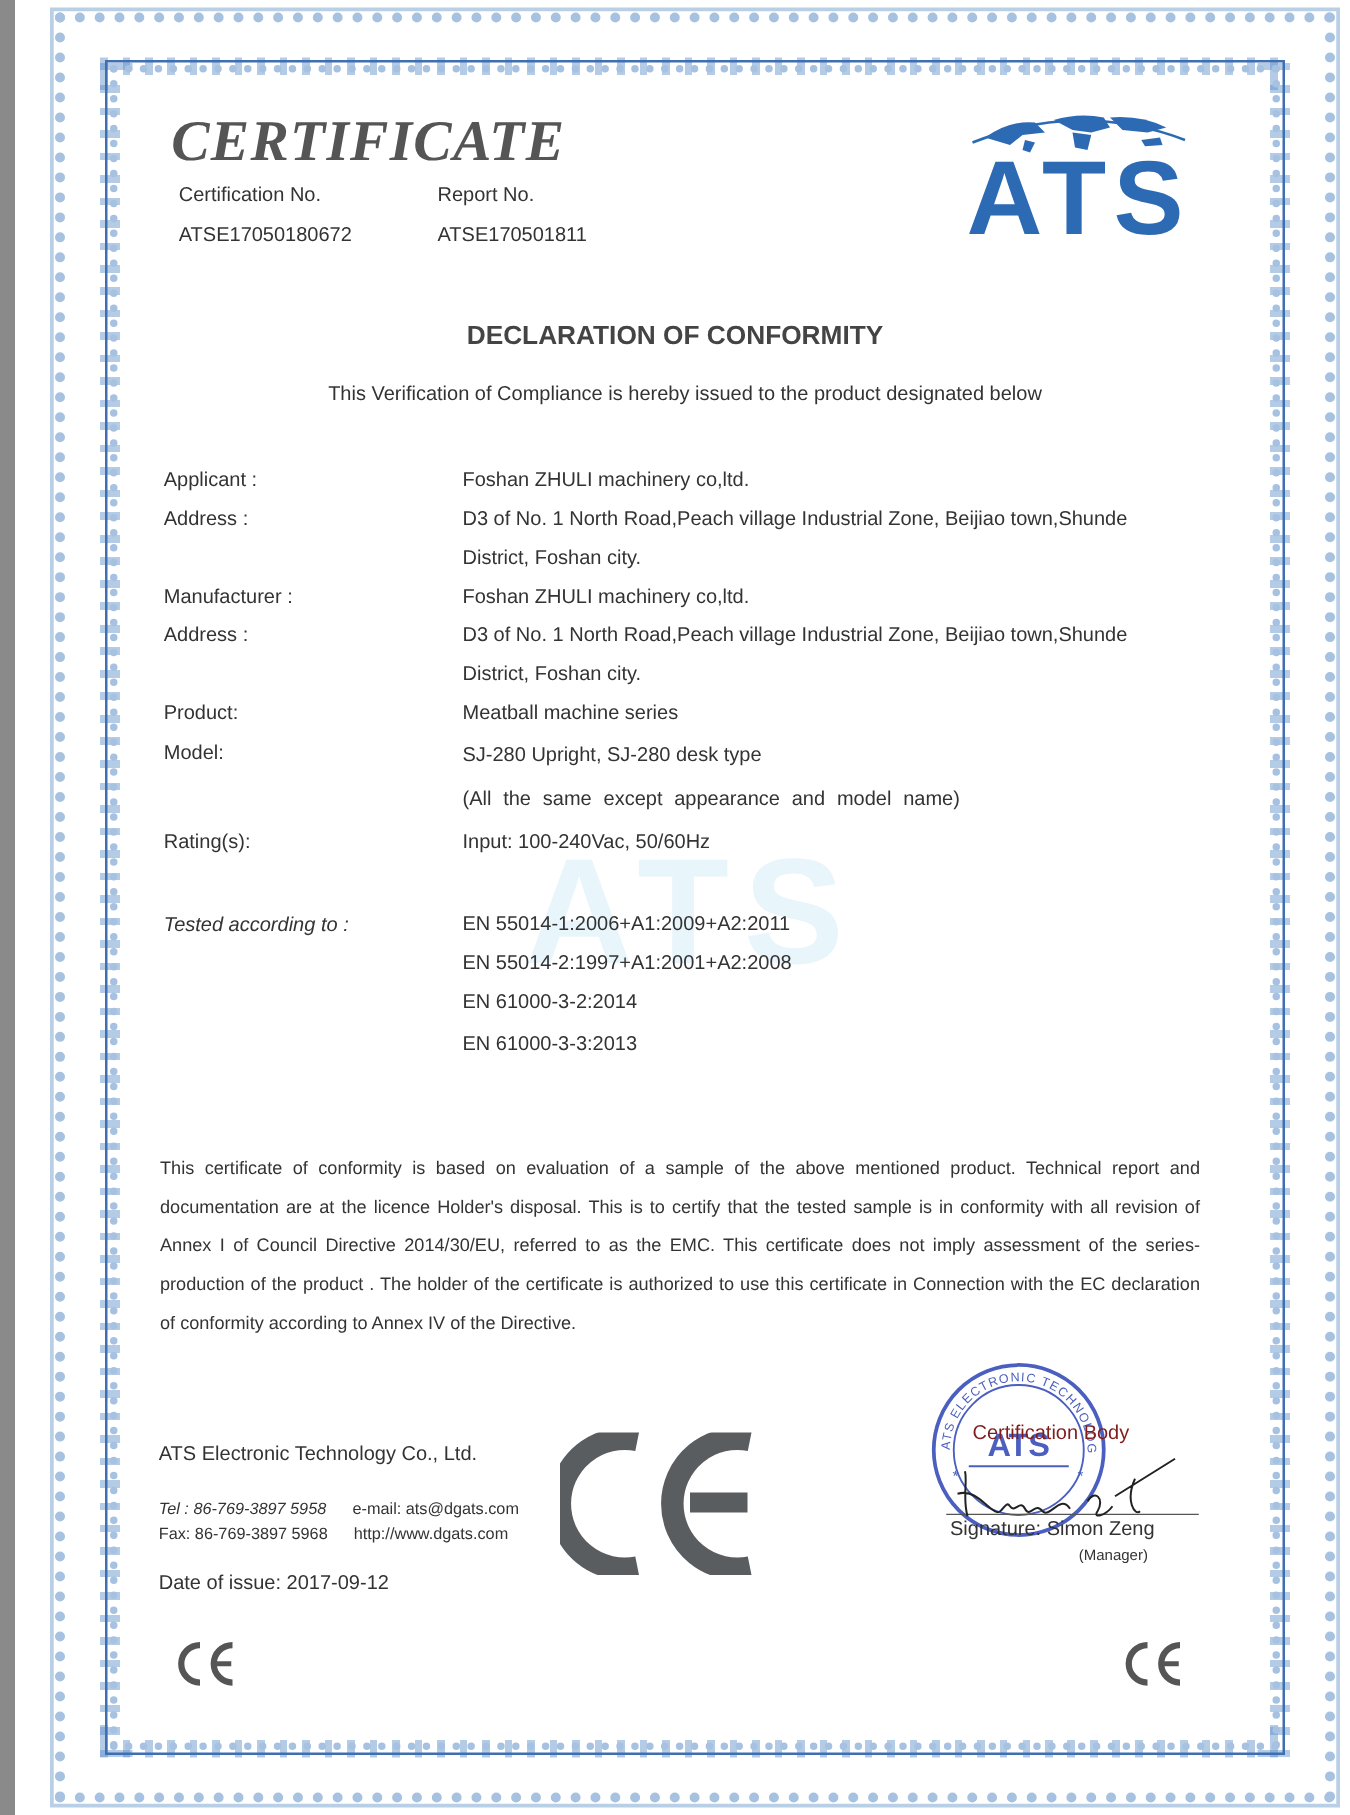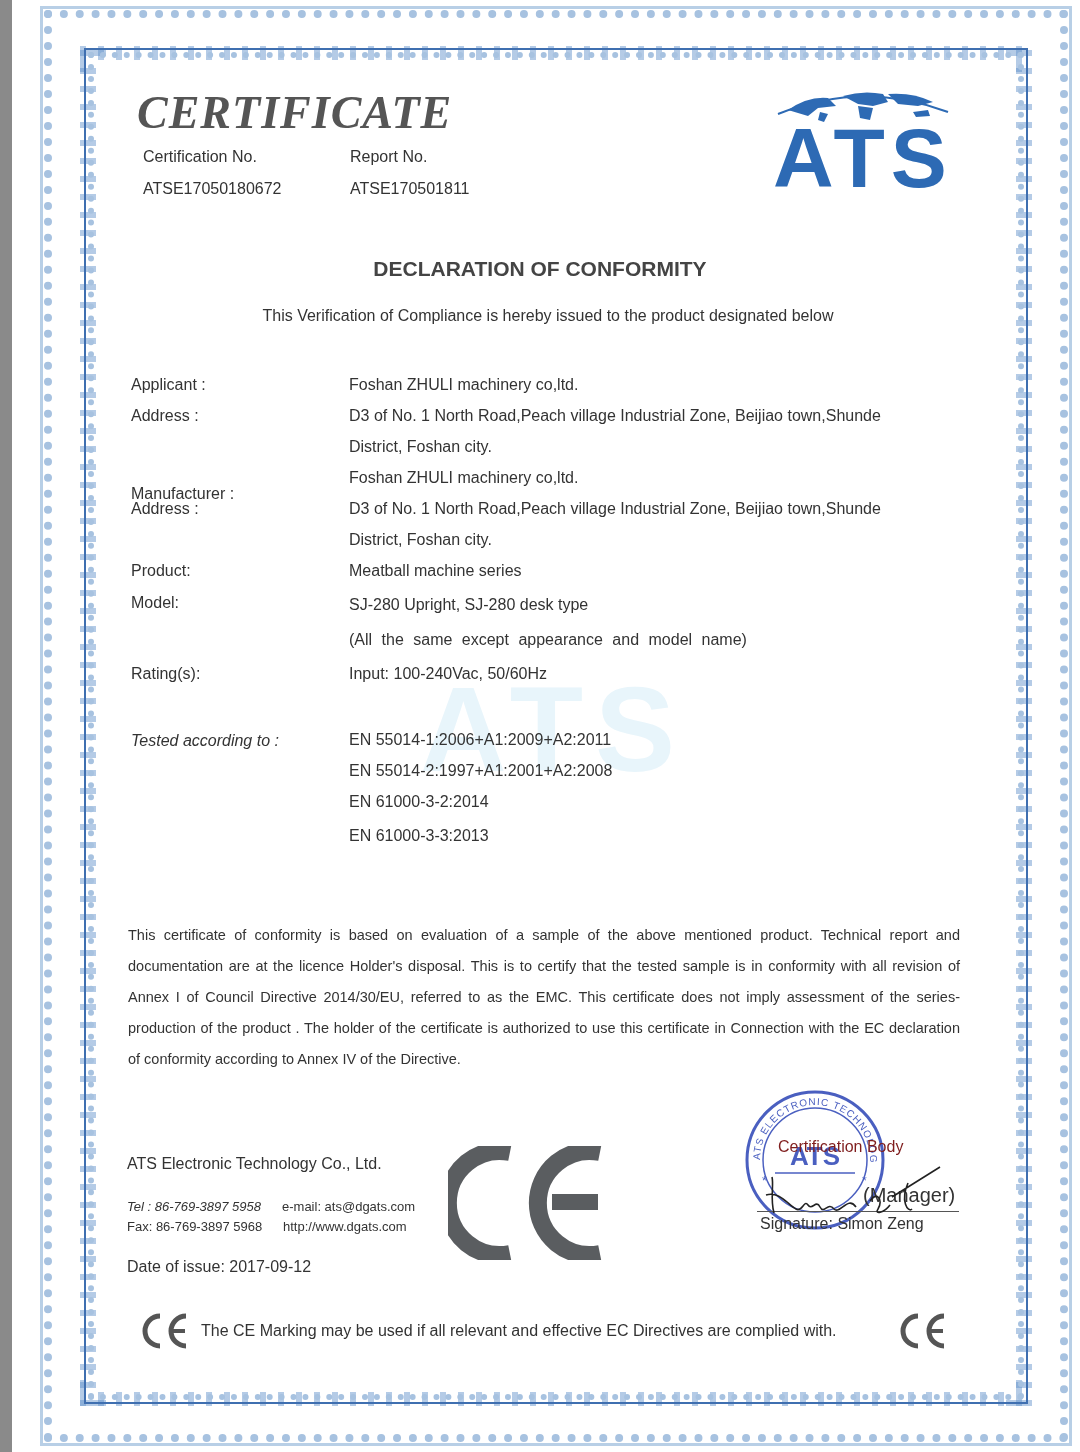--- a/index.html
+++ b/index.html
@@ -63,38 +63,38 @@
     position: absolute; left: 0; width: 1096px; top: 307px; text-align: center;
     font-size: 16px; color: #333;
   }
 
   .watermark {
     position: absolute; left: 420px; top: 660px; font-weight: bold; font-size: 120px;
     color: #e8f5fb; letter-spacing: 12px; z-index: 0;
   }
 
   .field-label { position: absolute; left: 131px; font-size: 16px; color: #333; z-index: 1; }
-  .field-value { position: absolute; left: 349px; font-size: 16px; color: #333; z-index: 1; }
+  .field-value { position: absolute; left: 370px; font-size: 16px; color: #333; z-index: 1; }
 
   .body-para {
     position: absolute; left: 128px; top: 920px; width: 832px;
     font-size: 14.5px; line-height: 31px; color: #333; text-align: justify;
   }
 
   .company { position: absolute; left: 127px; top: 1155px; font-size: 16px; color: #333; }
   .contact { position: absolute; font-size: 13px; color: #333; }
   .issue { position: absolute; left: 127px; top: 1258px; font-size: 16px; color: #333; }
 
   .ce-big { position: absolute; left: 448px; top: 1146px; width: 160px; height: 114px; }
 
   .stamp { position: absolute; left: 740px; top: 1085px; width: 150px; height: 150px; }
   .cert-body { position: absolute; left: 778px; top: 1138px; font-size: 16px; color: #7f1d1d; z-index: 2; }
   .sig-line { position: absolute; left: 757px; top: 1211px; width: 202px; height: 1px; background: #555; }
   .sig-label { position: absolute; left: 760px; top: 1215px; font-size: 16px; color: #333; z-index: 2; }
-  .sig-title { position: absolute; left: 863px; top: 1184px; font-size: 20px; color: #333; z-index: 2; }
+  .sig-title { position: absolute; left: 863px; top: 1237px; font-size: 12px; color: #333; z-index: 2; }
   .signature { position: absolute; left: 760px; top: 1165px; width: 200px; height: 60px; z-index: 3; }
 
   .footer { position: absolute; left: 140px; top: 1313px; width: 820px; height: 36px; }
   .footer-text { position: absolute; left: 61px; top: 9px; font-size: 16px; color: #333; white-space: nowrap; }
   .ce-small { position: absolute; top: 0; width: 50px; height: 36px; }
 </style>
 </head>
 <body>
 
 <div class="scan-edge"></div>
@@ -129,21 +129,21 @@
 
 <div class="watermark">ATS</div>
 
 <div class="field-label" style="top:376px;">Applicant :</div>
 <div class="field-value" style="top:376px;">Foshan ZHULI machinery co,ltd.</div>
 
 <div class="field-label" style="top:407px;">Address :</div>
 <div class="field-value" style="top:407px;">D3 of No. 1 North Road,Peach village Industrial Zone, Beijiao town,Shunde</div>
 <div class="field-value" style="top:438px;">District, Foshan city.</div>
 
-<div class="field-label" style="top:469px;margin-top:16px;">Manufacturer :</div>
+<div class="field-label" style="top:469px;">Manufacturer :</div>
 <div class="field-value" style="top:469px;">Foshan ZHULI machinery co,ltd.</div>
 
 <div class="field-label" style="top:500px;">Address :</div>
 <div class="field-value" style="top:500px;">D3 of No. 1 North Road,Peach village Industrial Zone, Beijiao town,Shunde</div>
 <div class="field-value" style="top:531px;">District, Foshan city.</div>
 
 <div class="field-label" style="top:562px;">Product:</div>
 <div class="field-value" style="top:562px;">Meatball machine series</div>
 
 <div class="field-label" style="top:594px;">Model:</div>
@@ -195,19 +195,18 @@
 <div class="sig-line"></div>
 <div class="sig-label">Signature: Simon Zeng</div>
 <div class="sig-title">(Manager)</div>
 
 <div class="footer">
   <svg class="ce-small" style="left:0;" viewBox="0 0 50 36">
     <path d="M20 3 A15 15 0 1 0 20 33" stroke="#555" stroke-width="5" fill="none"></path>
     <path d="M46 3 A15 15 0 1 0 46 33" stroke="#555" stroke-width="5" fill="none"></path>
     <rect x="33" y="16" width="12" height="4" fill="#555"></rect>
   </svg>
-  <div class="footer-text">The CE Marking may be used if all relevant and effective EC Directives are complied with.</div>
   <svg class="ce-small" style="left:758px;" viewBox="0 0 50 36">
     <path d="M20 3 A15 15 0 1 0 20 33" stroke="#555" stroke-width="5" fill="none"></path>
     <path d="M46 3 A15 15 0 1 0 46 33" stroke="#555" stroke-width="5" fill="none"></path>
     <rect x="33" y="16" width="12" height="4" fill="#555"></rect>
   </svg>
 </div>
 
 </body></html>

